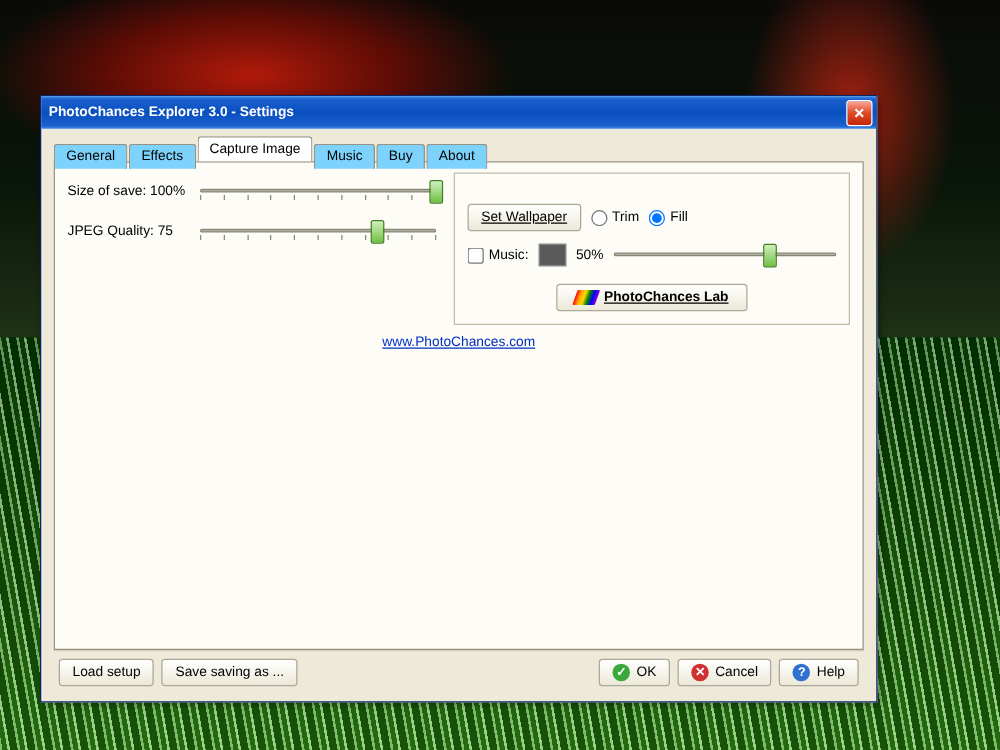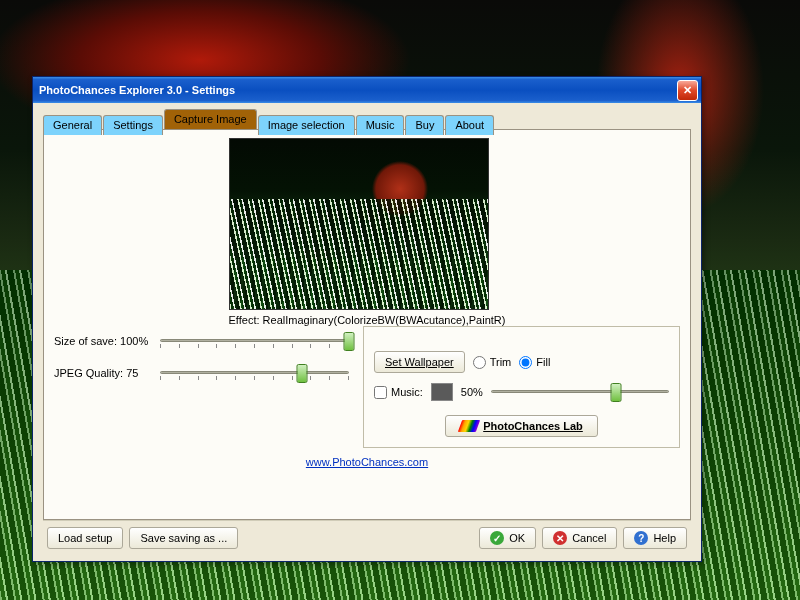--- a/index.html
+++ b/index.html
@@ -84,21 +84,21 @@
     padding: 3px 9px;
     background: #7dd3fc;
     border: 1px solid #9a9282;
     border-bottom: none;
     border-radius: 3px 3px 0 0;
     cursor: pointer;
     position: relative;
     top: 6px;
   }
   .tab.active {
-    background: #a16207;
+    background: #ffffff;
     top: 0;
     padding-bottom: 4px;
     z-index: 2;
   }
   .tab-page {
     border: 1px solid #9a9282;
     background: #fdfcf7;
     flex: 1;
     padding: 8px 10px;
     display: flex;
@@ -275,34 +275,29 @@
     <span class="title">PhotoChances Explorer 3.0  -  Settings</span>
     <div class="close-btn">
       <span>✕</span>
     </div>
   </div>
 
   <div class="dialog-body">
 
     <div class="tabs">
       <div class="tab">General</div>
-      <div class="tab">Settings</div>
+      <div class="tab">Effects</div>
       <div class="tab active">Capture Image</div>
-      <div class="tab">Image selection</div>
       <div class="tab">Music</div>
       <div class="tab">Buy</div>
       <div class="tab">About</div>
     </div>
 
     <div class="tab-page">
 
-      <div class="preview-wrap">
-        <div class="preview-img"></div>
-        <div class="effect-label">Effect: RealImaginary(ColorizeBW(BWAcutance),PaintR)</div>
-      </div>
 
 
       <div class="two-cols">
 
         <div class="col-left">
           <div class="slider-row">
             <span class="label">Size of save: 100%</span>
             <div class="slider">
               <div class="track"></div>
               <div class="ticks">

